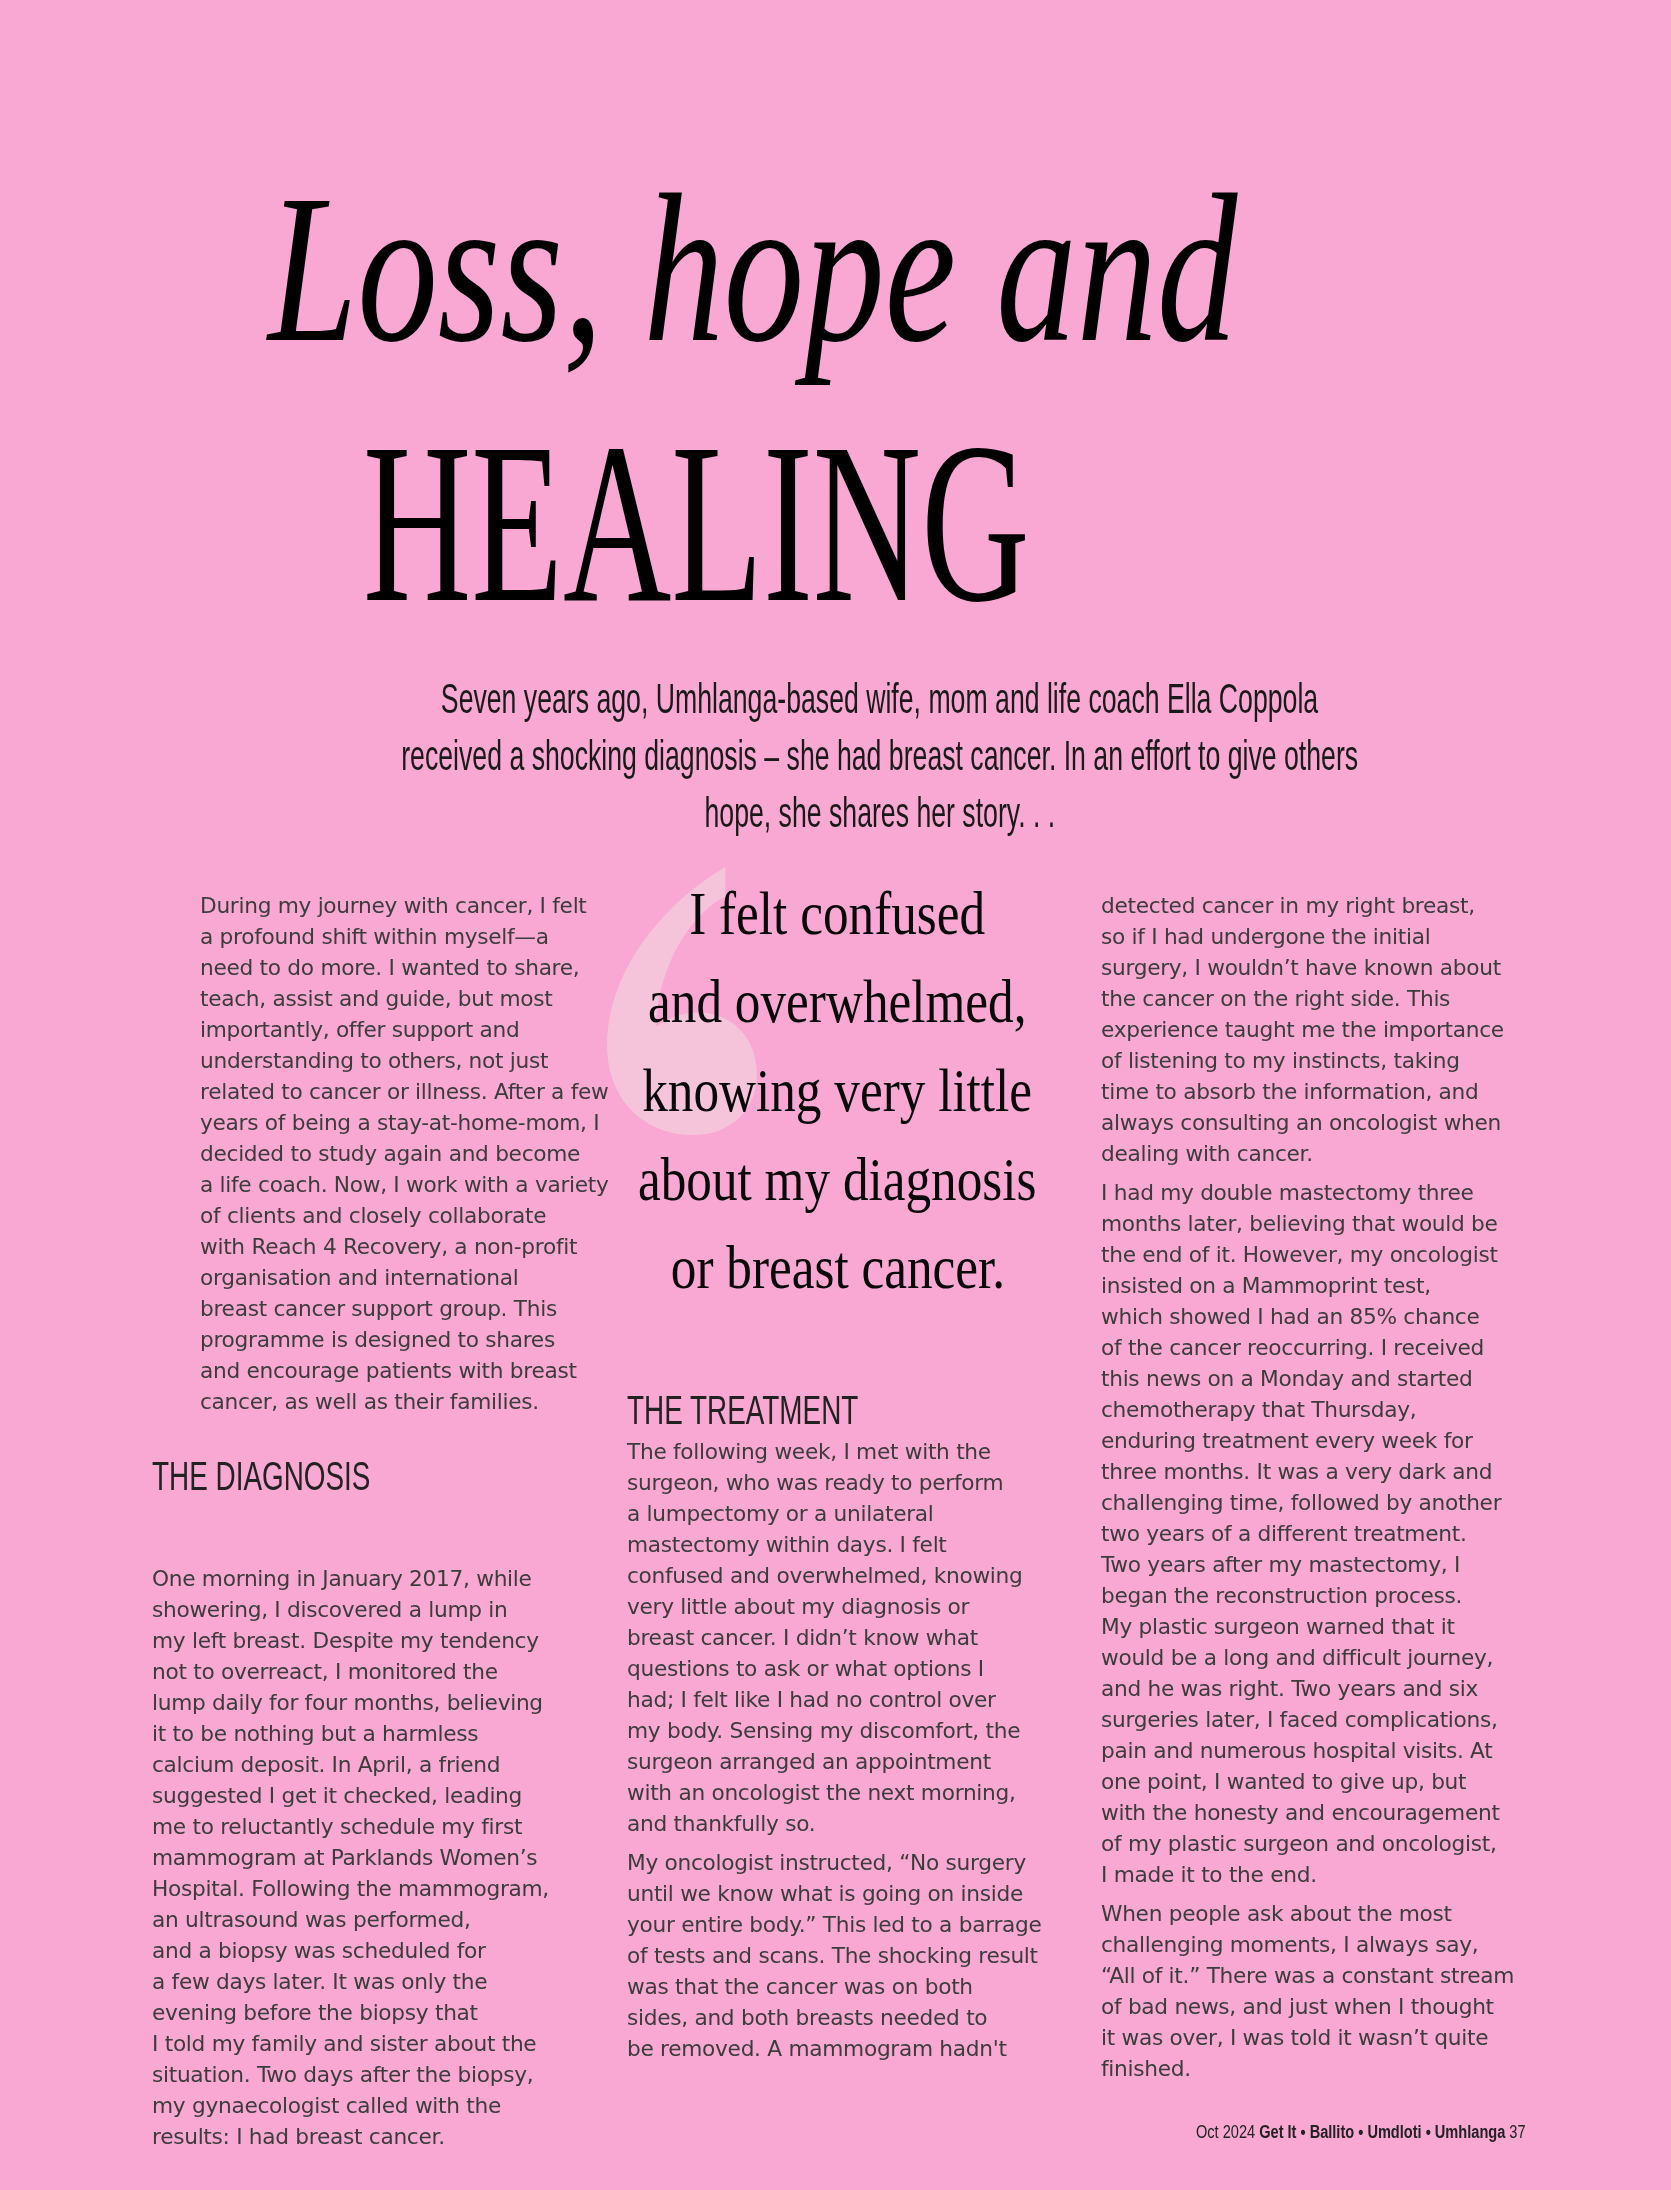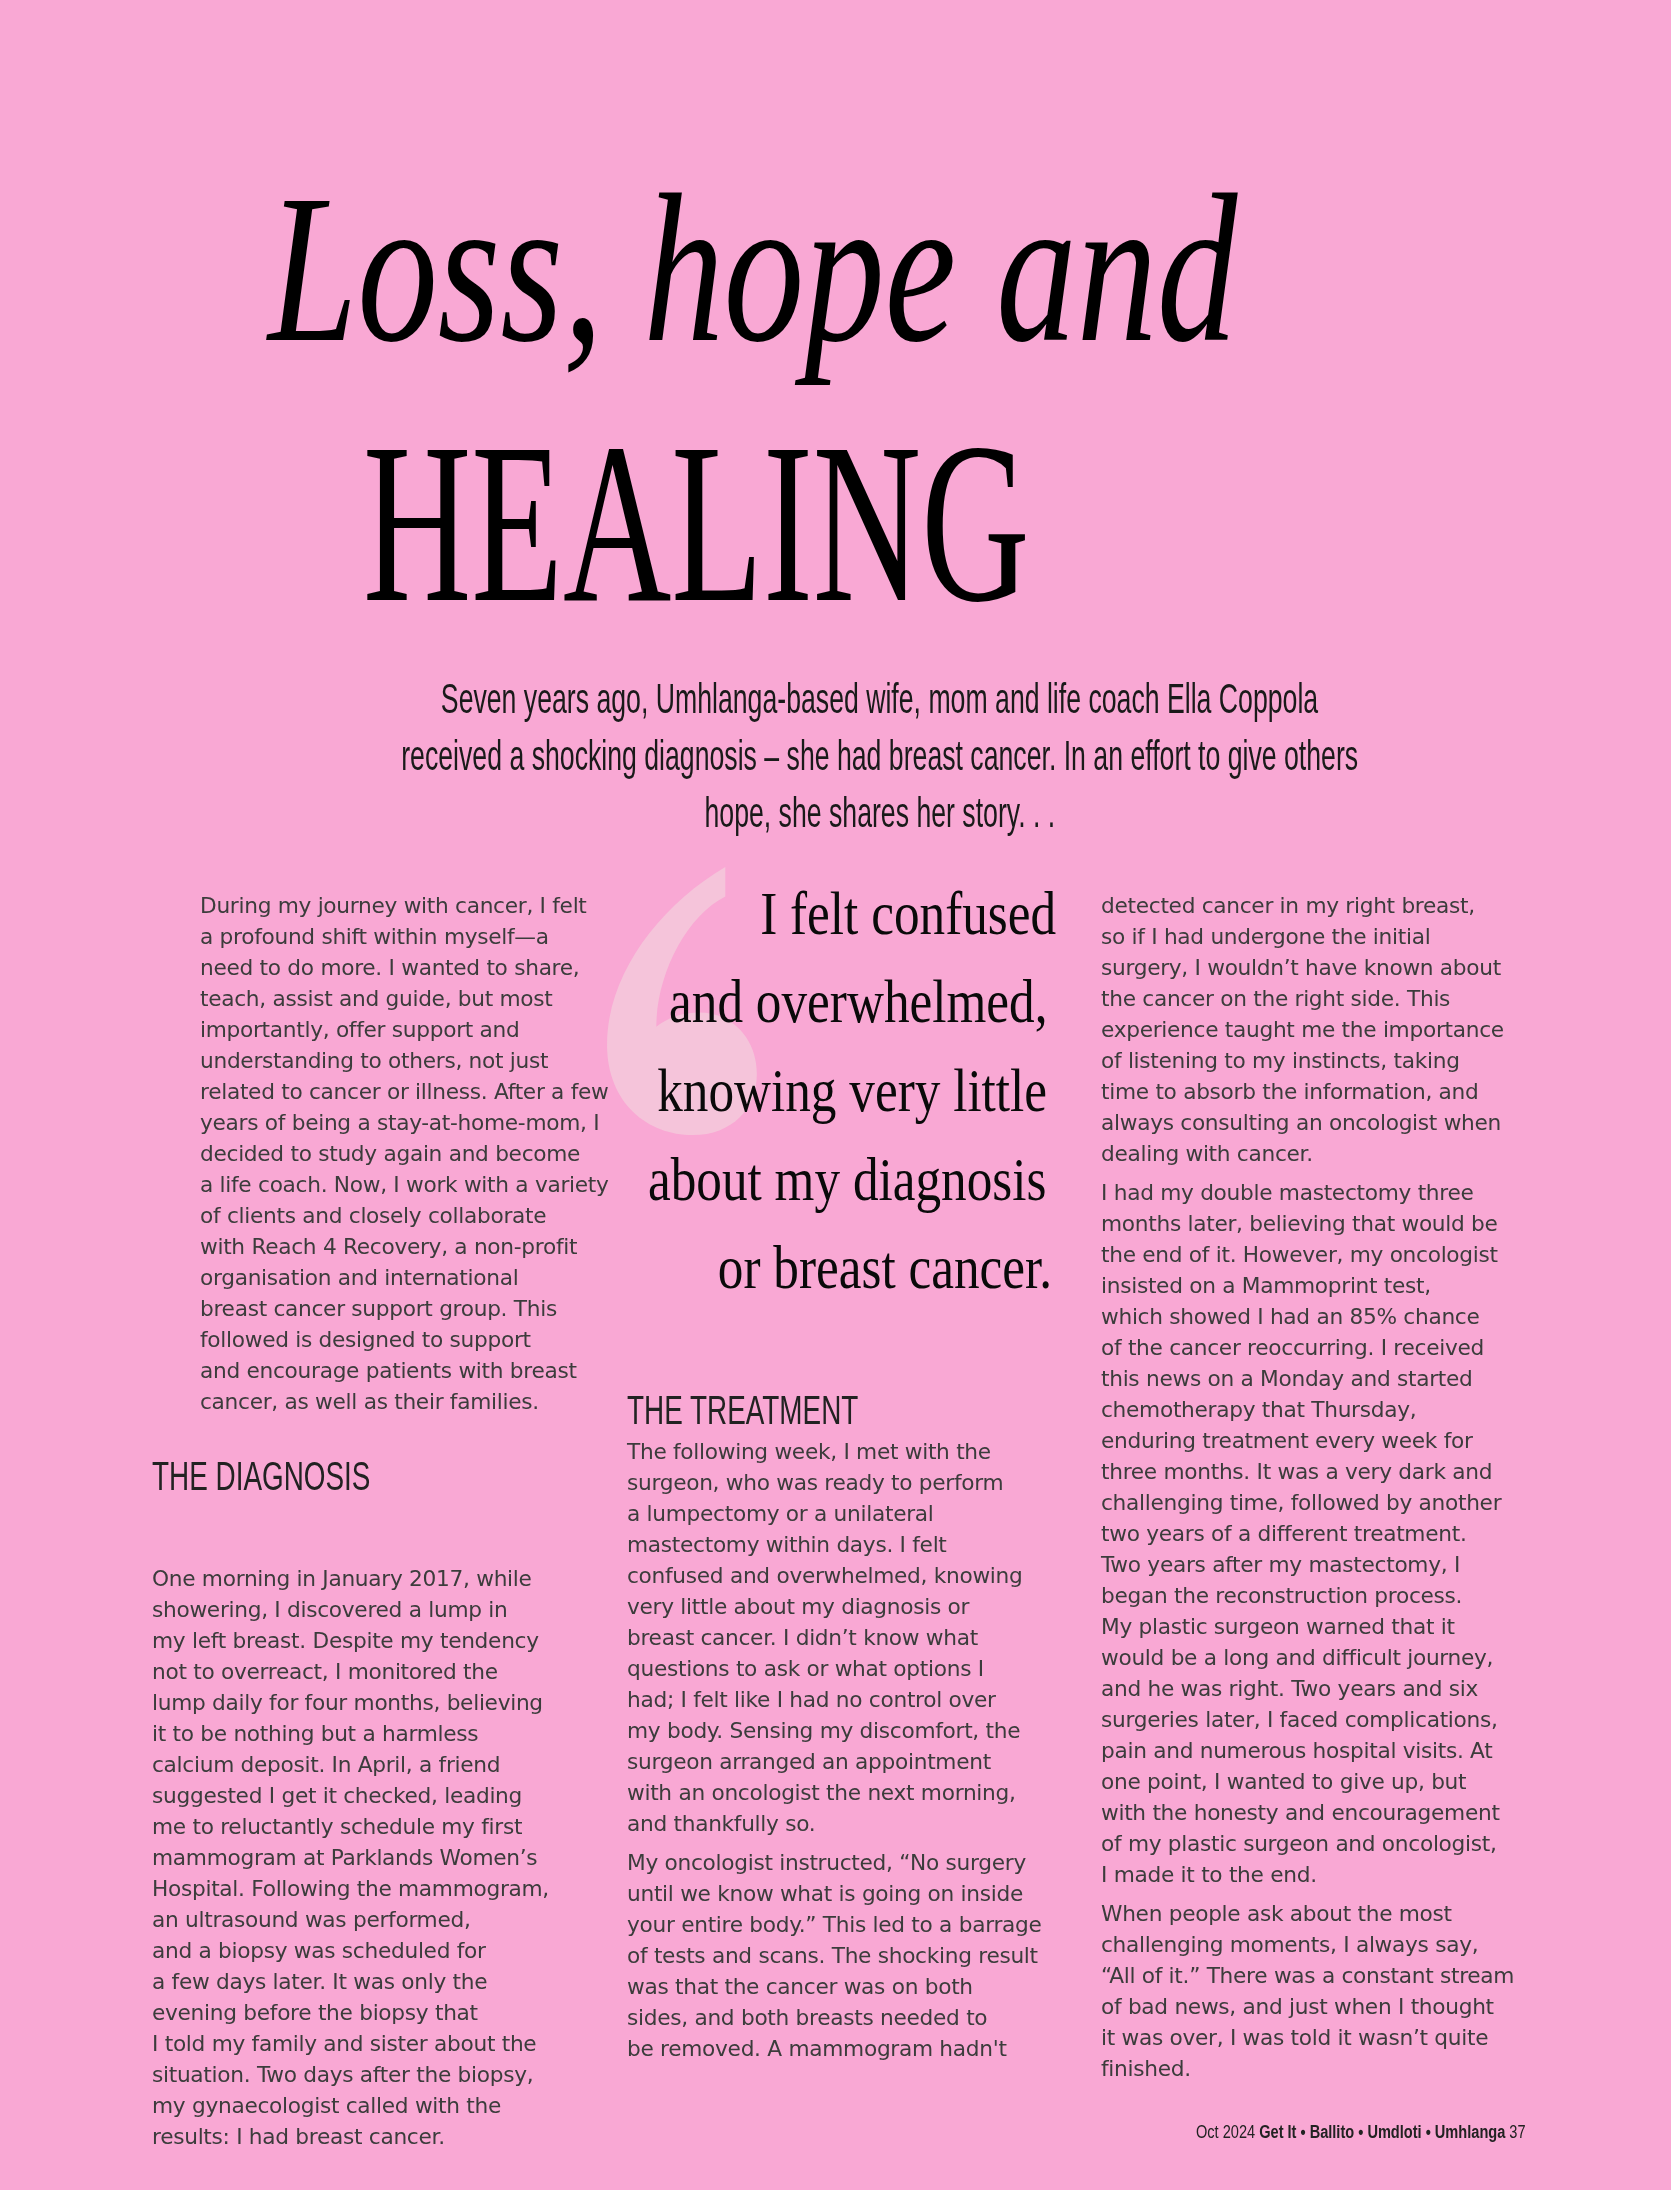--- a/index.html
+++ b/index.html
@@ -41,21 +41,21 @@
   .section-heading {
     position: absolute; white-space: nowrap;
     font-family: "Liberation Sans", "DejaVu Sans", sans-serif;
     font-size: 41px; line-height: 43px; color: #222; font-weight: normal;
     transform-origin: 0 0; transform: scaleX(0.68);
   }
 
   .pull-quote { position: absolute; left: 591px; top: 857px; width: 493px; height: 453px; }
   .quote-mark { position: absolute; left: 7.9px; top: 9.9px; width: 158px; height: 271px; }
   .pq-line {
-    position: absolute; left: 0; width: 493px; text-align: right; white-space: nowrap;
+    position: absolute; left: 0; width: 493px; text-align: center; white-space: nowrap;
     font-family: "Liberation Serif", "DejaVu Serif", serif;
     font-size: 61px; line-height: 69px; color: #0a0a0a;
   }
   .pq-inner { display: inline-block; transform: scaleX(0.84); transform-origin: 50% 50%; }
 
   .footer {
     position: absolute; right: 146px; top: 2120px; white-space: nowrap;
     font-family: "Liberation Sans", "DejaVu Sans", sans-serif;
     font-size: 18.7px; color: #222; line-height: 23.6px;
     transform-origin: 100% 0; transform: scaleX(0.78);
@@ -85,21 +85,21 @@
       <span class="body-line">importantly, offer support and</span>
       <span class="body-line">understanding to others, not just</span>
       <span class="body-line">related to cancer or illness. After a few</span>
       <span class="body-line">years of being a stay-at-home-mom, I</span>
       <span class="body-line">decided to study again and become</span>
       <span class="body-line">a life coach. Now, I work with a variety</span>
       <span class="body-line">of clients and closely collaborate</span>
       <span class="body-line">with Reach 4 Recovery, a non-profit</span>
       <span class="body-line">organisation and international</span>
       <span class="body-line">breast cancer support group. This</span>
-      <span class="body-line">followed is designed to support</span>
+      <span class="body-line">programme is designed to shares</span>
       <span class="body-line">and encourage patients with breast</span>
       <span class="body-line">cancer, as well as their families.</span>
     </div>
   </div>
 
   <div class="section-heading" style="left:152px; top:1455px;">THE DIAGNOSIS</div>
 
   <div class="col" style="left:152px; top:1563px;">
     <span class="body-line">One morning in January 2017, while</span>
     <span class="body-line">showering, I discovered a lump in</span>

